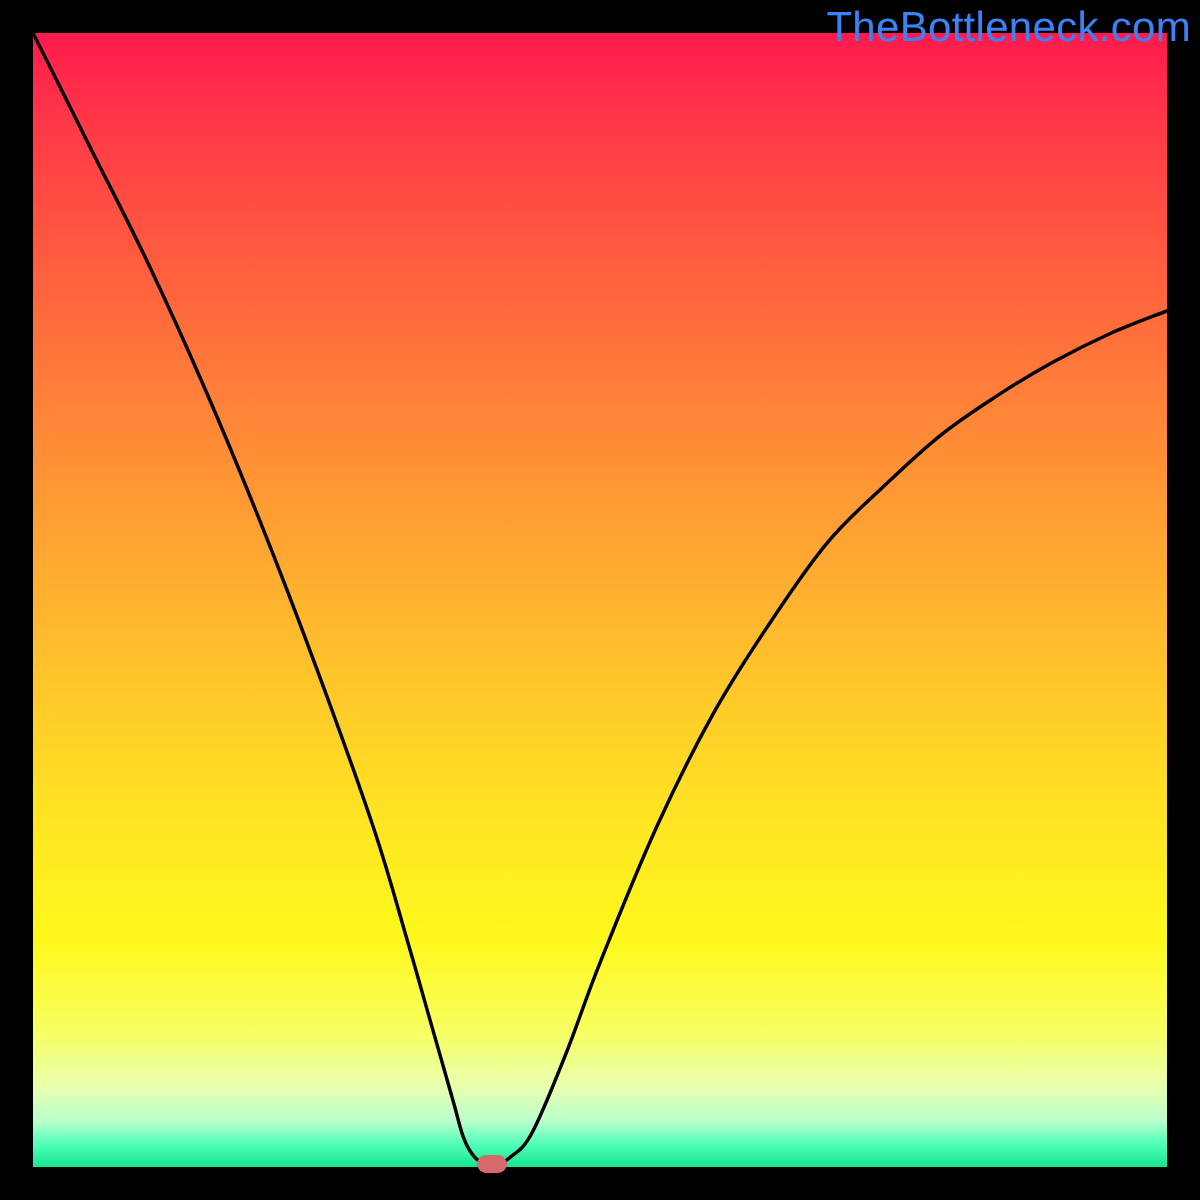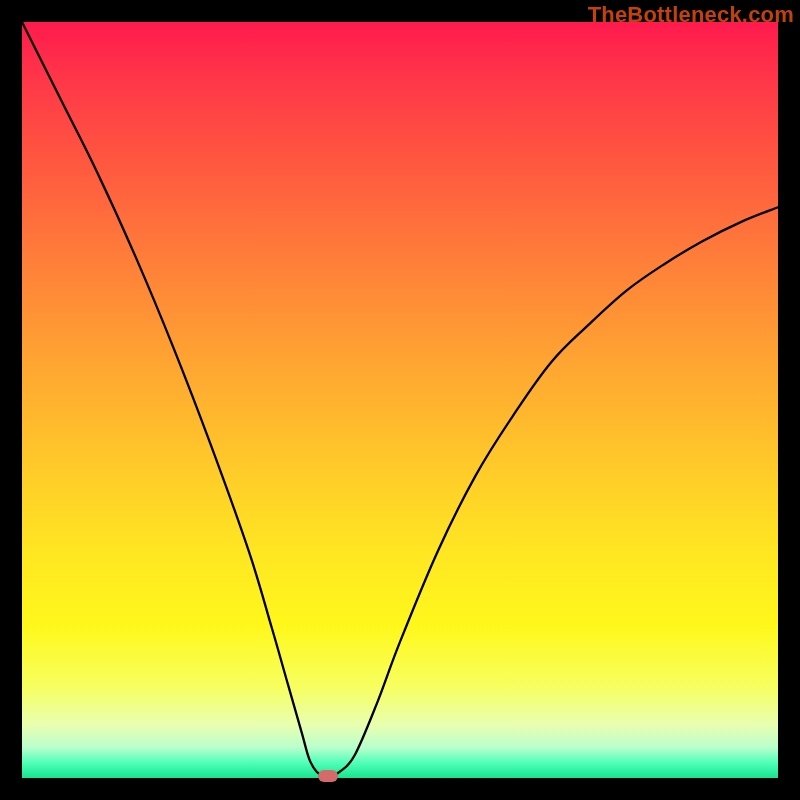--- a/index.html
+++ b/index.html
@@ -38,23 +38,23 @@
       #b8ffcc 96%,
       #4fffb8 98%,
       #16e58e 100%
     );
   }
   .watermark {
     position: absolute;
     top: 2px;
     right: 6px;
     font-family: Arial, Helvetica, sans-serif;
-    font-size: 22px;
-    font-weight: 700;
-    color: #c2410c;
+    font-size: 28px;
+    font-weight: 400;
+    color: #3b82f6;
     letter-spacing: 0.2px;
   }
   svg.curve {
     position: absolute;
     left: 0;
     top: 0;
     width: 756px;
     height: 756px;
     overflow: visible;
   }

